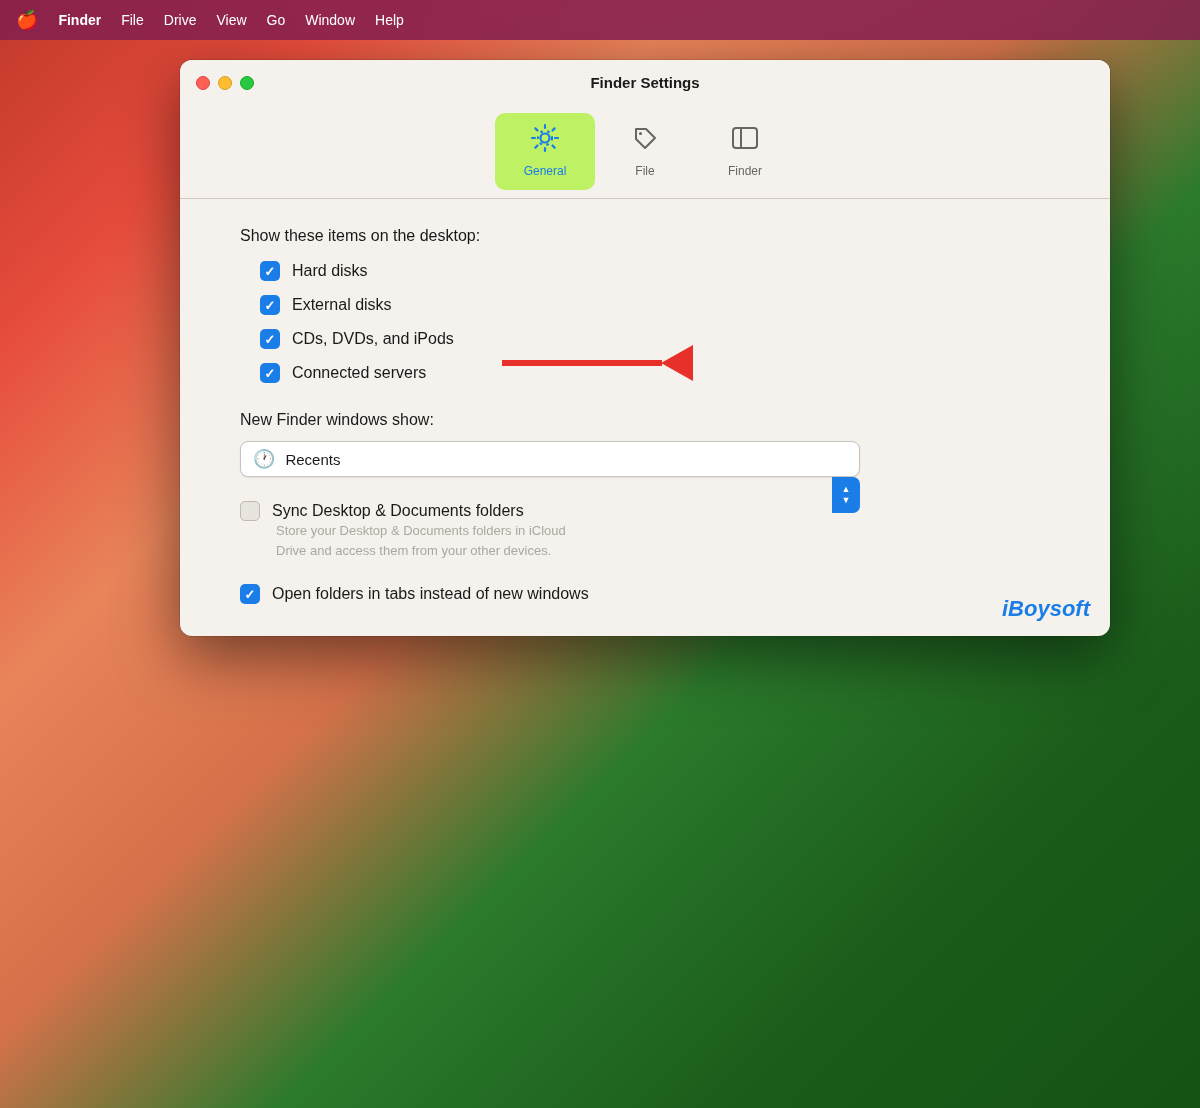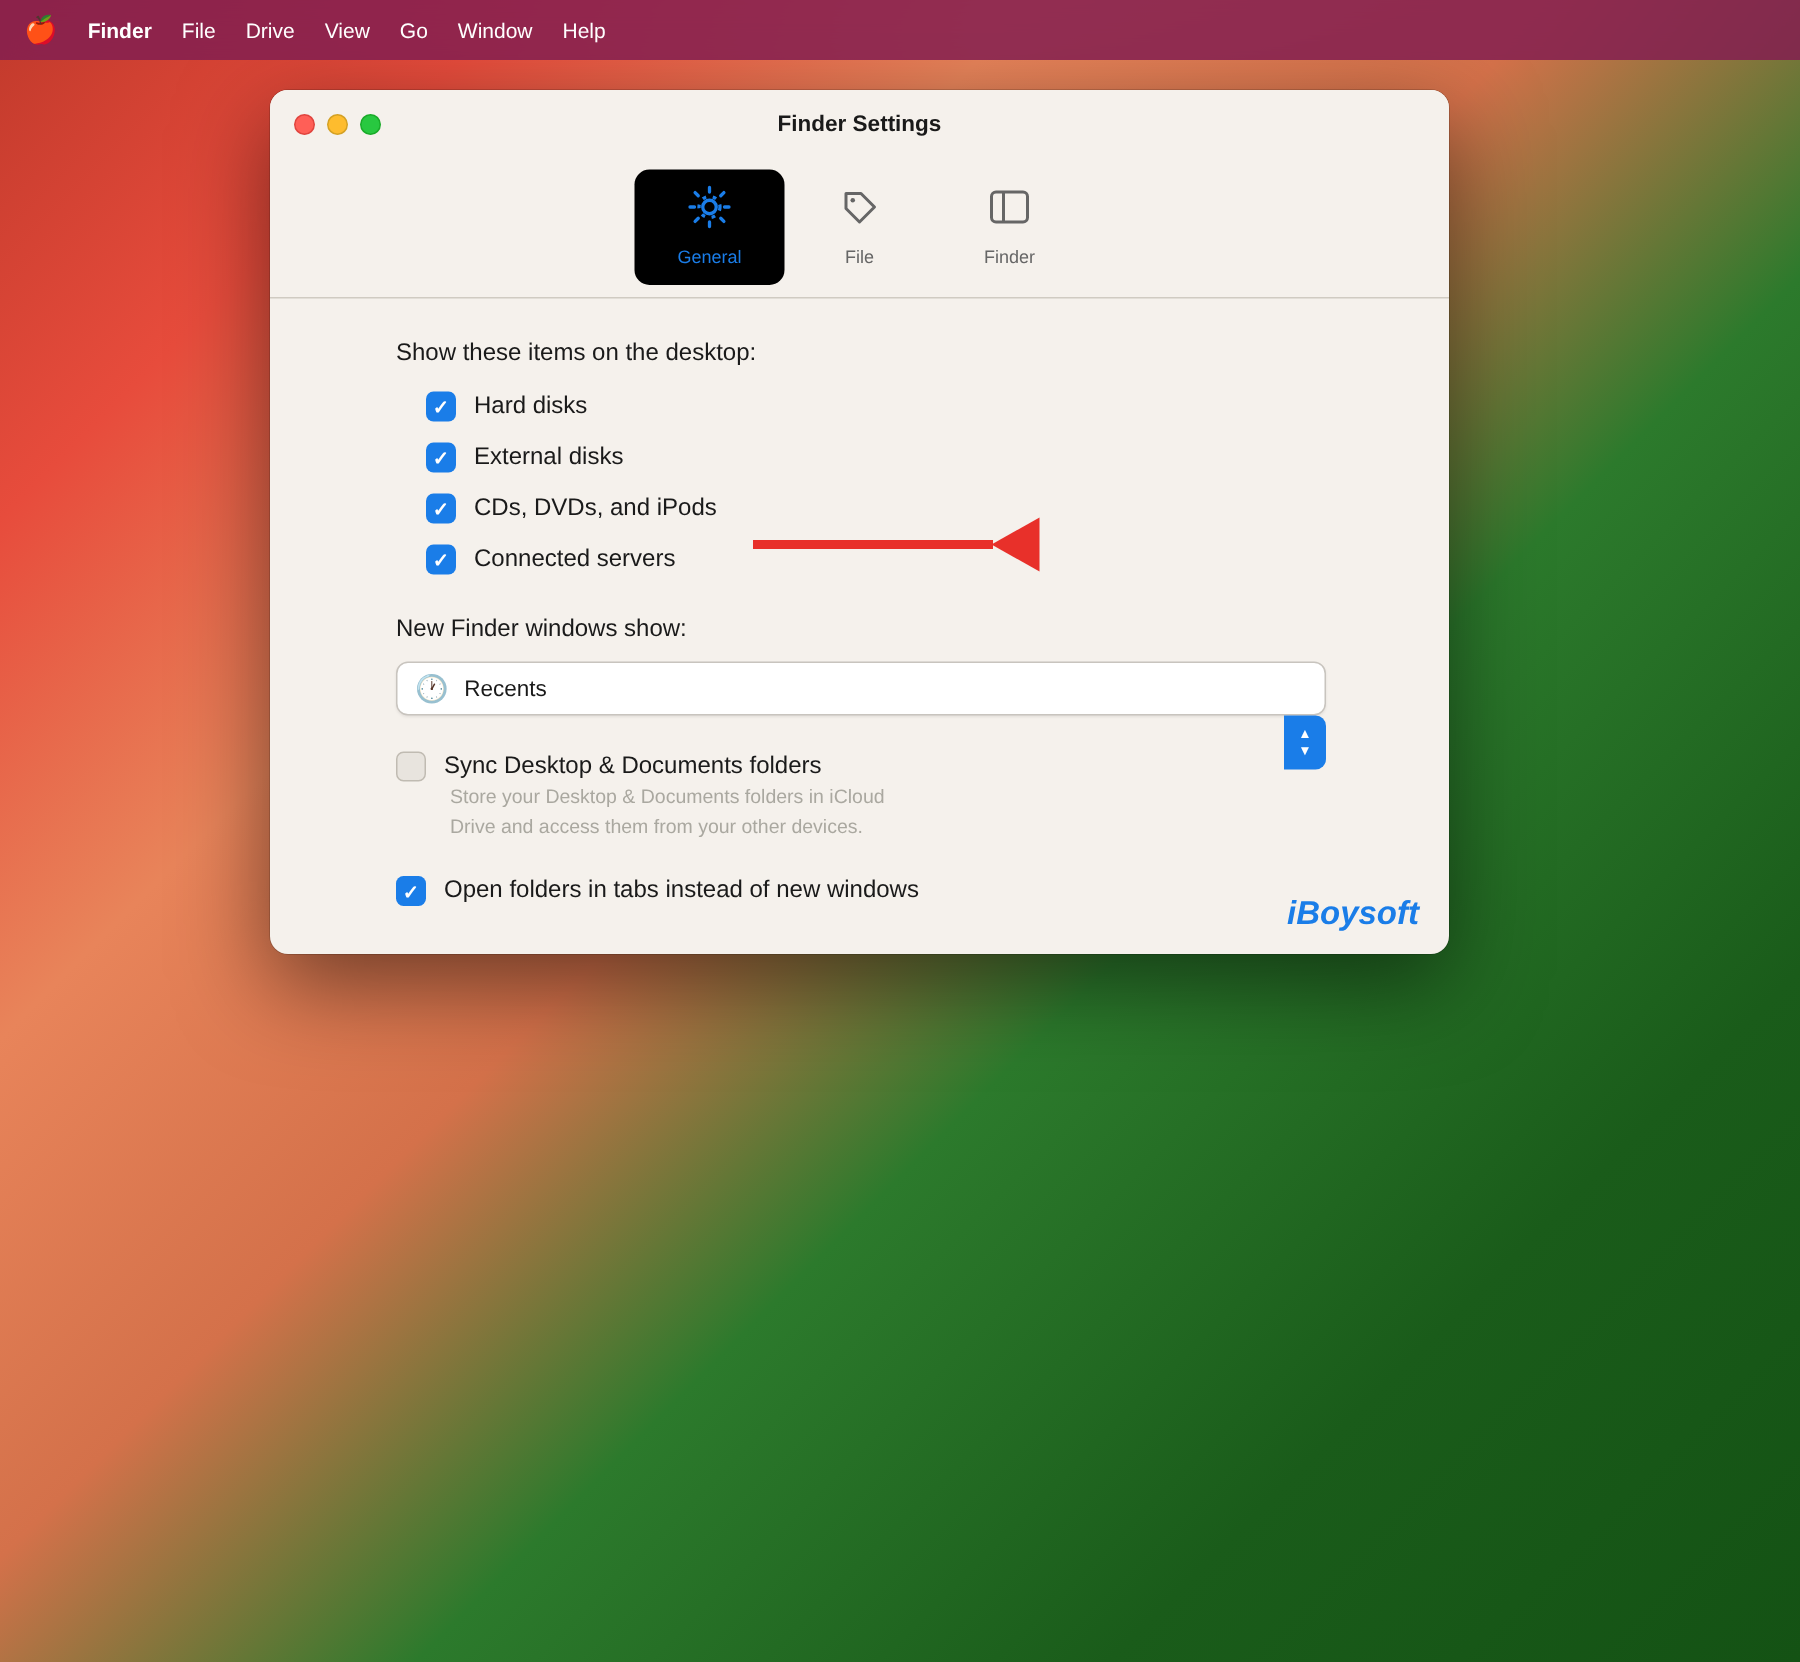--- a/index.html
+++ b/index.html
@@ -56,21 +56,21 @@
     .apple-logo {
       font-size: 18px;
       color: white;
     }
 
     
     .window {
       position: absolute;
       top: 60px;
       left: 180px;
-      width: 786px;
+      width: 930px;
       background: #f5f1ec;
       border-radius: 12px;
       box-shadow: 0 20px 60px rgba(0,0,0,0.5), 0 0 0 0.5px rgba(0,0,0,0.2);
       overflow: hidden;
     }
 
     
     .titlebar {
       display: flex;
       align-items: center;
@@ -119,21 +119,21 @@
       flex-direction: column;
       align-items: center;
       gap: 6px;
       padding: 10px 20px 12px;
       border-radius: 10px;
       cursor: pointer;
       min-width: 100px;
     }
 
     .tab.active {
-      background: #000000;
+      background: #bef264;
     }
 
     .tab-icon {
       font-size: 28px;
       line-height: 1;
     }
 
     .tab-label {
       font-size: 12px;
       color: #666;
@@ -150,21 +150,21 @@
 
     
     .divider {
       height: 1px;
       background: #d0cbc2;
       margin: 8px 0 0 0;
     }
 
     
     .content {
-      padding: 28px 84px 32px;
+      padding: 28px 60px 32px;
     }
 
     .section-label {
       font-size: 16px;
       color: #1a1a1a;
       margin-bottom: 16px;
       font-weight: 400;
     }
 
     .checkbox-group {

